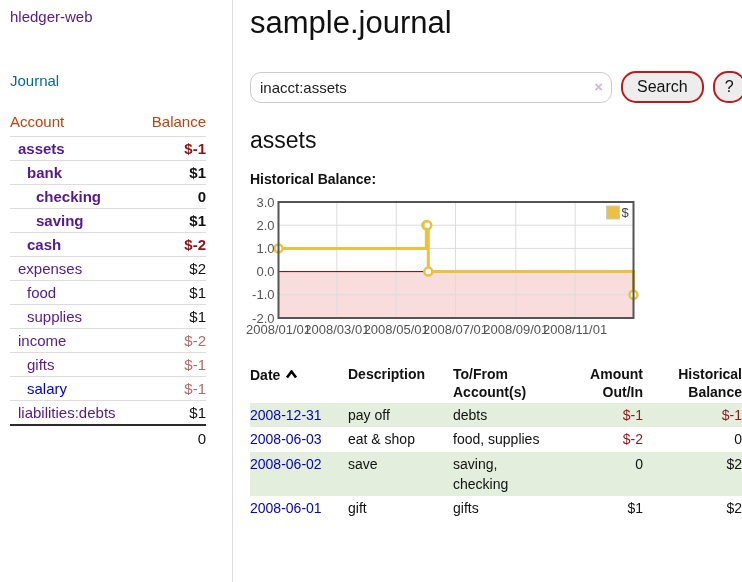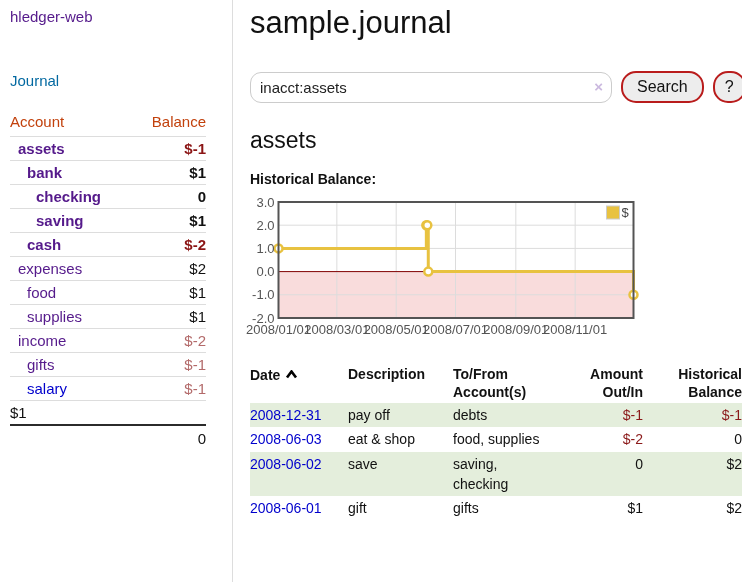--- a/index.html
+++ b/index.html
@@ -133,20 +133,21 @@
         </div>
         <div class="acct-row">
           <span class="name" style="padding-left: 17px;"><a href="#">gifts</a></span>
           <span class="bal neg-soft">$-1</span>
         </div>
         <div class="acct-row">
           <span class="name" style="padding-left: 17px;"><a href="#" class="link-blue">salary</a></span>
           <span class="bal neg-soft">$-1</span>
         </div>
         <div class="acct-row">
+          <span class="name" style="padding-left: 8px;"><a href="#">liabilities:debts</a></span>
           <span class="bal">$1</span>
         </div>
       </div>
     <div class="acct-total">0</div>
   </div>
 </div>
 
 <div class="main">
   <h1 class="title">sample.journal</h1>
 

